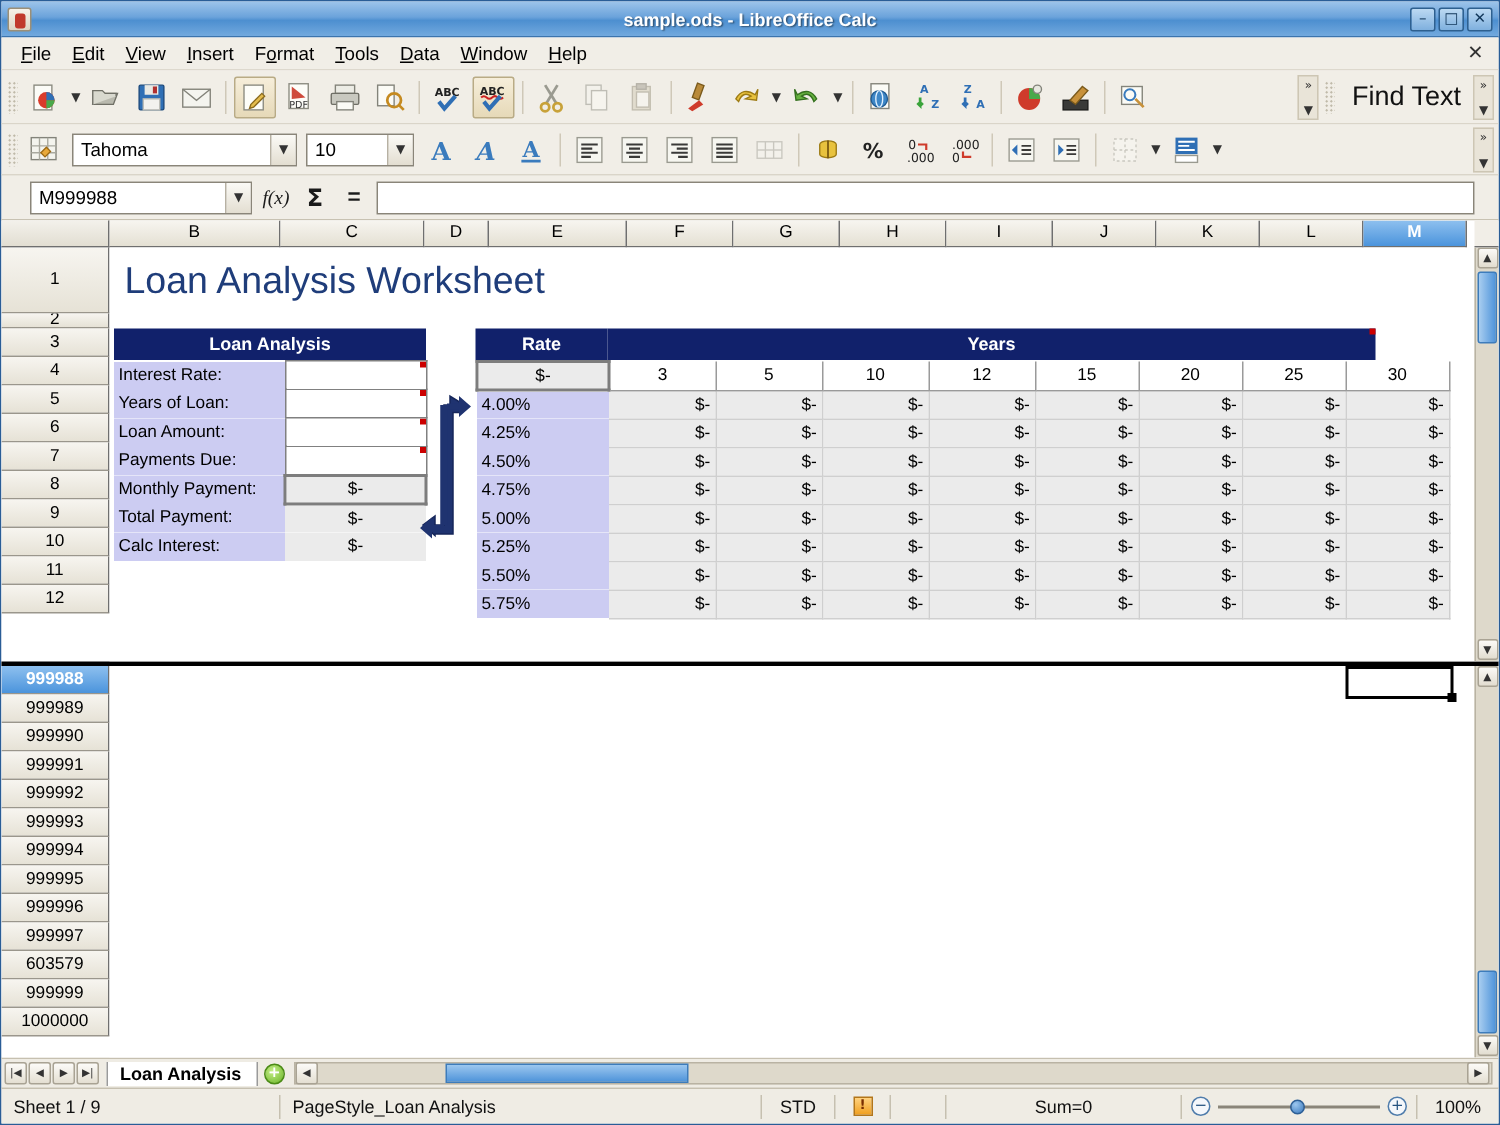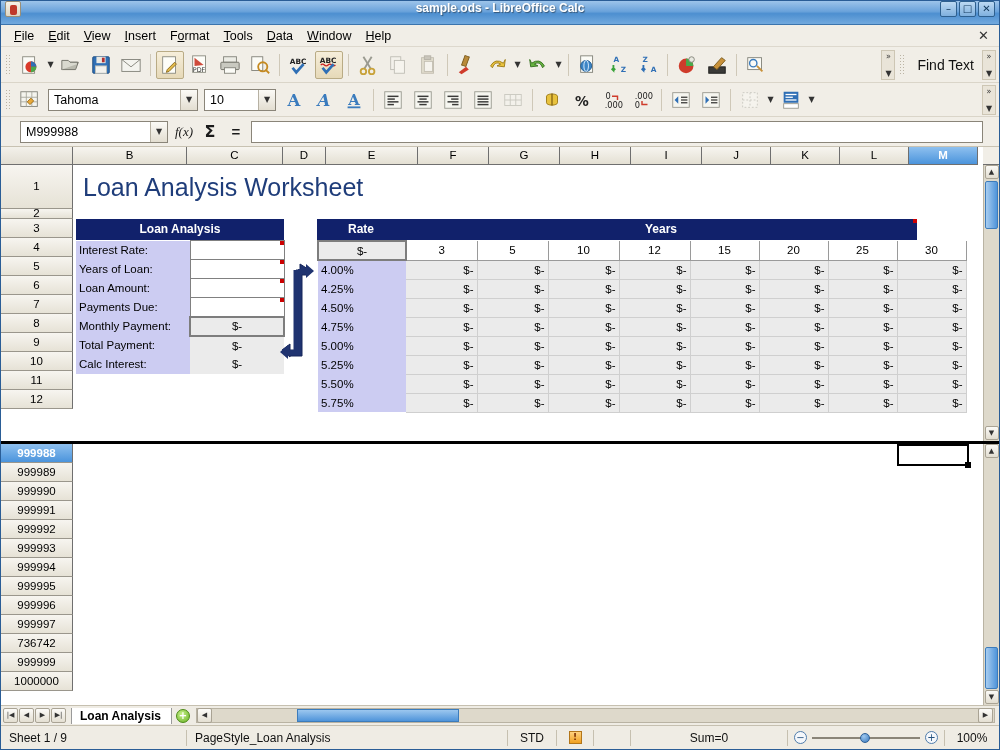--- a/index.html
+++ b/index.html
@@ -10,21 +10,21 @@
     background: #ffffff;
     overflow: hidden;
   }
   #app { width: 1000px; height: 750px; position: relative; display: flex; flex-direction: column;
          border: 1px solid #2a5d96; }
 
   
   #titlebar {
     height: 24px; flex: 0 0 24px;
     background: linear-gradient(to bottom, #9dc4ea 0%, #6ba3db 45%, #4d8fd0 55%, #72a9de 100%);
-    display: flex; position: relative;
+    display: flex; align-items: center; position: relative;
     border-bottom: 1px solid #3b74ad;
   }
   #titlebar .tb-icon {
     width: 16px; height: 16px; margin-left: 4px; border-radius: 2px;
     background: linear-gradient(to bottom, #f6f2e8, #ddd6c4);
     border: 1px solid #9a8f78; position: relative;
   }
   #titlebar .tb-icon::after {
     content: ""; position: absolute; left: 4px; top: 3px; width: 7px; height: 10px;
     background: #c0392b; border-radius: 2px;
@@ -74,21 +74,21 @@
   .tbtn.on { border-color: #b9ab85; background: linear-gradient(to bottom,#f6eeda,#e6d9b8); }
   .tbtn.disabled { opacity: .45; }
   .tsep { width: 1px; height: 22px; background: #cfc8b8; margin: 0 4px; }
   .drop-arrow { width: 11px; height: 26px; display:flex; align-items:center; justify-content:center;
     font-size: 8px; color: #333; font-family:"DejaVu Sans",sans-serif; }
   .tb-overflow {
     width: 14px; height: 30px; background: #e9e4d8; border: 1px solid #cdc6b4;
     display: flex; flex-direction: column; align-items: center; justify-content: space-between;
     font-size: 8px; color:#333; padding: 1px 0; font-family:"DejaVu Sans",sans-serif;
   }
-  .findtext { font-size: 14px; color: #111; padding: 0 8px; white-space: nowrap; }
+  .findtext { font-size: 18px; color: #111; padding: 0 8px; white-space: nowrap; }
 
   
   .combo {
     height: 22px; border: 1px solid #8a8579; background: #fff;
     display: flex; align-items: center; margin: 0 3px;
   }
   .combo .val { padding: 0 5px; font-size: 12.5px; color:#000; white-space: nowrap; overflow:hidden; }
   .combo .arrow {
     width: 17px; height: 20px; margin-left: auto; border-left: 1px solid #b7b1a3;
     background: linear-gradient(to bottom,#fbfaf6,#e3ded1);
@@ -849,21 +849,21 @@
           <div class="rh sel">999988</div>
           <div class="rh">999989</div>
           <div class="rh">999990</div>
           <div class="rh">999991</div>
           <div class="rh">999992</div>
           <div class="rh">999993</div>
           <div class="rh">999994</div>
           <div class="rh">999995</div>
           <div class="rh">999996</div>
           <div class="rh">999997</div>
-          <div class="rh">736742</div>
+          <div class="rh">603579</div>
           <div class="rh">999999</div>
           <div class="rh">1000000</div>
         </div>
 
         <div class="cellarea">
           <div id="selcell" style="left:824px; top:0px; width:72px; height:22px;">
             <div class="handle"></div>
           </div>
         </div>
 

